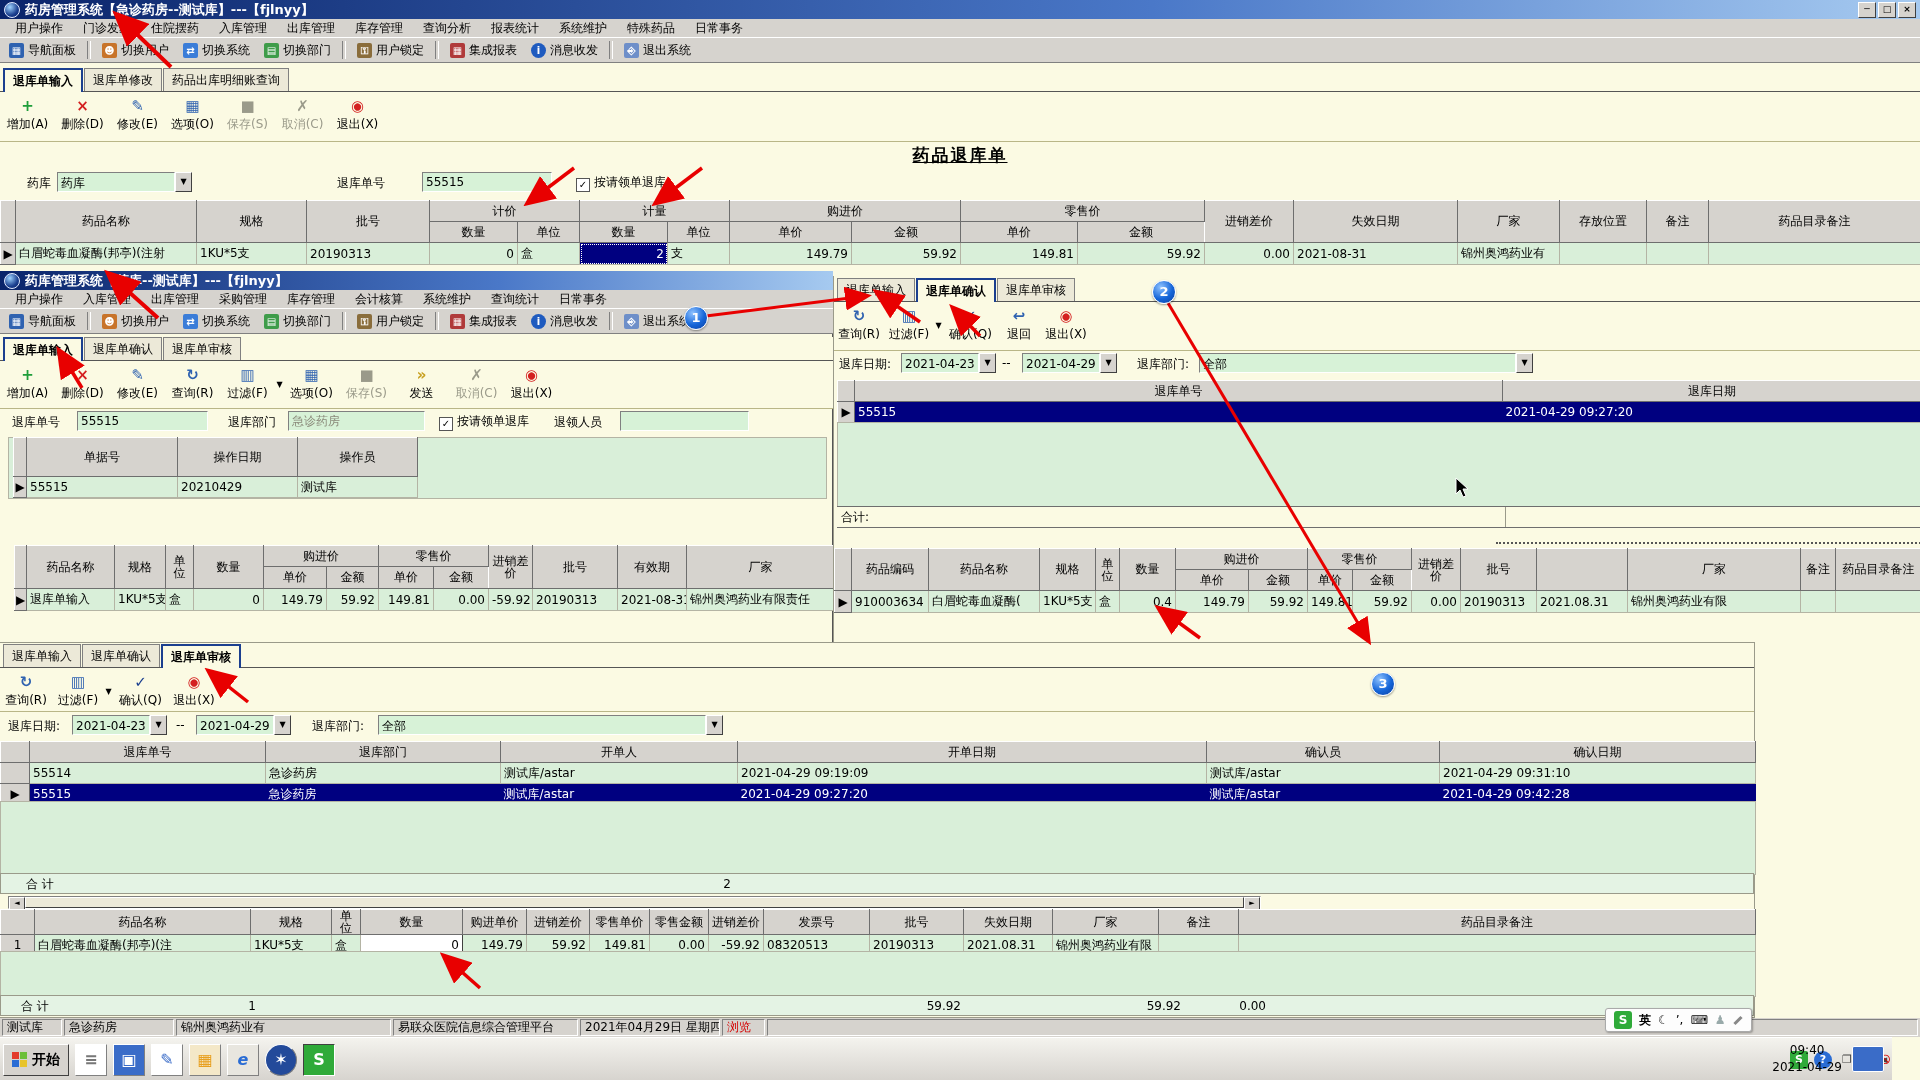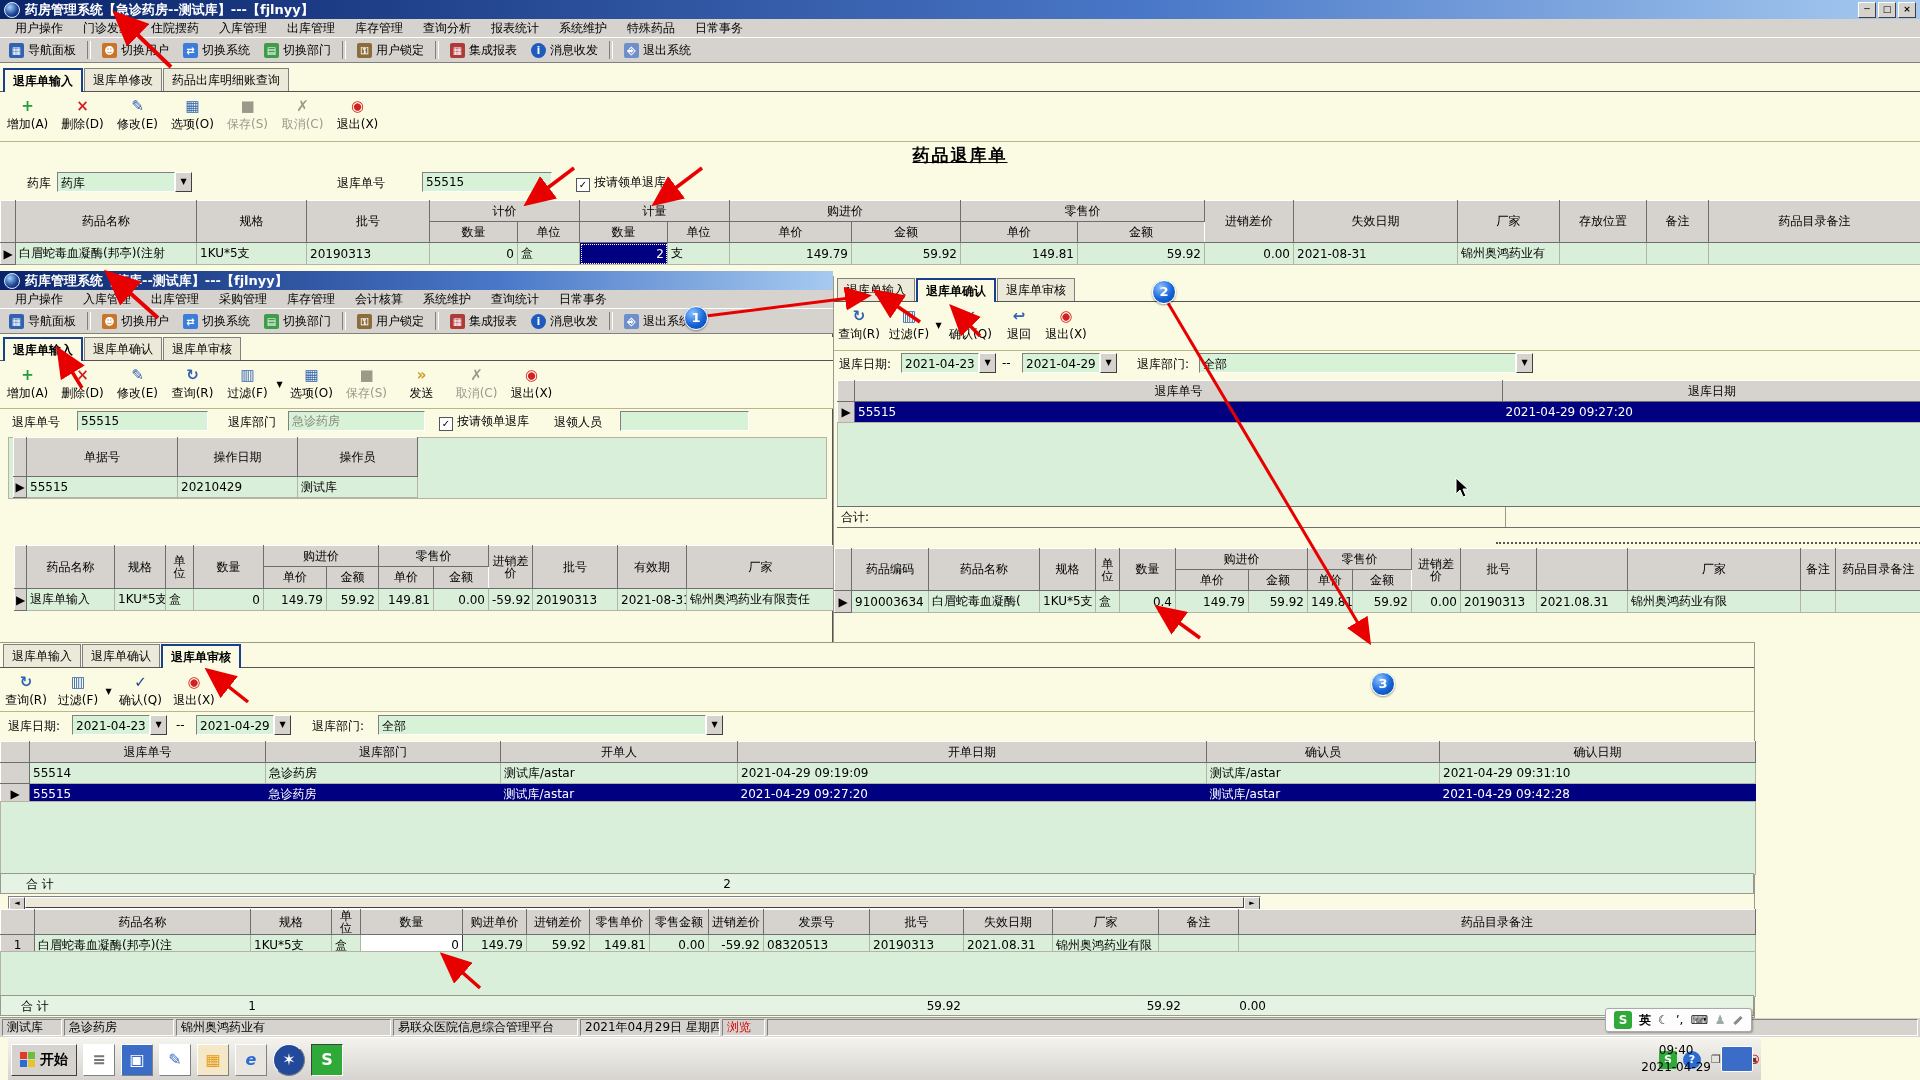--- a/index.html
+++ b/index.html
@@ -676,21 +676,21 @@
   <div class="sogoubar abs" style="left:1605px;top:1008px;height:24px;box-sizing:border-box;z-index:8;">
     <span style="width:18px;height:18px;background:#2faa39;color:#fff;font-weight:bold;border-radius:3px;text-align:center;line-height:18px;display:inline-block;">S</span>
     <span style="font-weight:bold;">英</span>
     <span>☾</span>
     <span>’,</span>
     <span>⌨</span>
     <span style="color:#9aa;">♟</span>
     <span style="display:inline-block;width:10px;height:3px;background:#888;transform:rotate(-45deg);"></span>
   </div>
 
-  <div id="taskbar" class="abs" style="left:8px;top:1037px;width:1753px;height:43px;">
+  <div id="taskbar" class="abs" style="left:0;top:1037px;width:1892px;height:43px;">
     <div class="startbtn">
       <span class="flag">
           <i style="background:#e33a2b;"></i>
           <i style="background:#6cbf3a;"></i>
           <i style="background:#2a6cd4;"></i>
           <i style="background:#e8c42a;"></i>
         </span>
       <span>开始</span>
     </div>
     <span class="qlico" style="color:#777;background:#fff;">≡</span>

